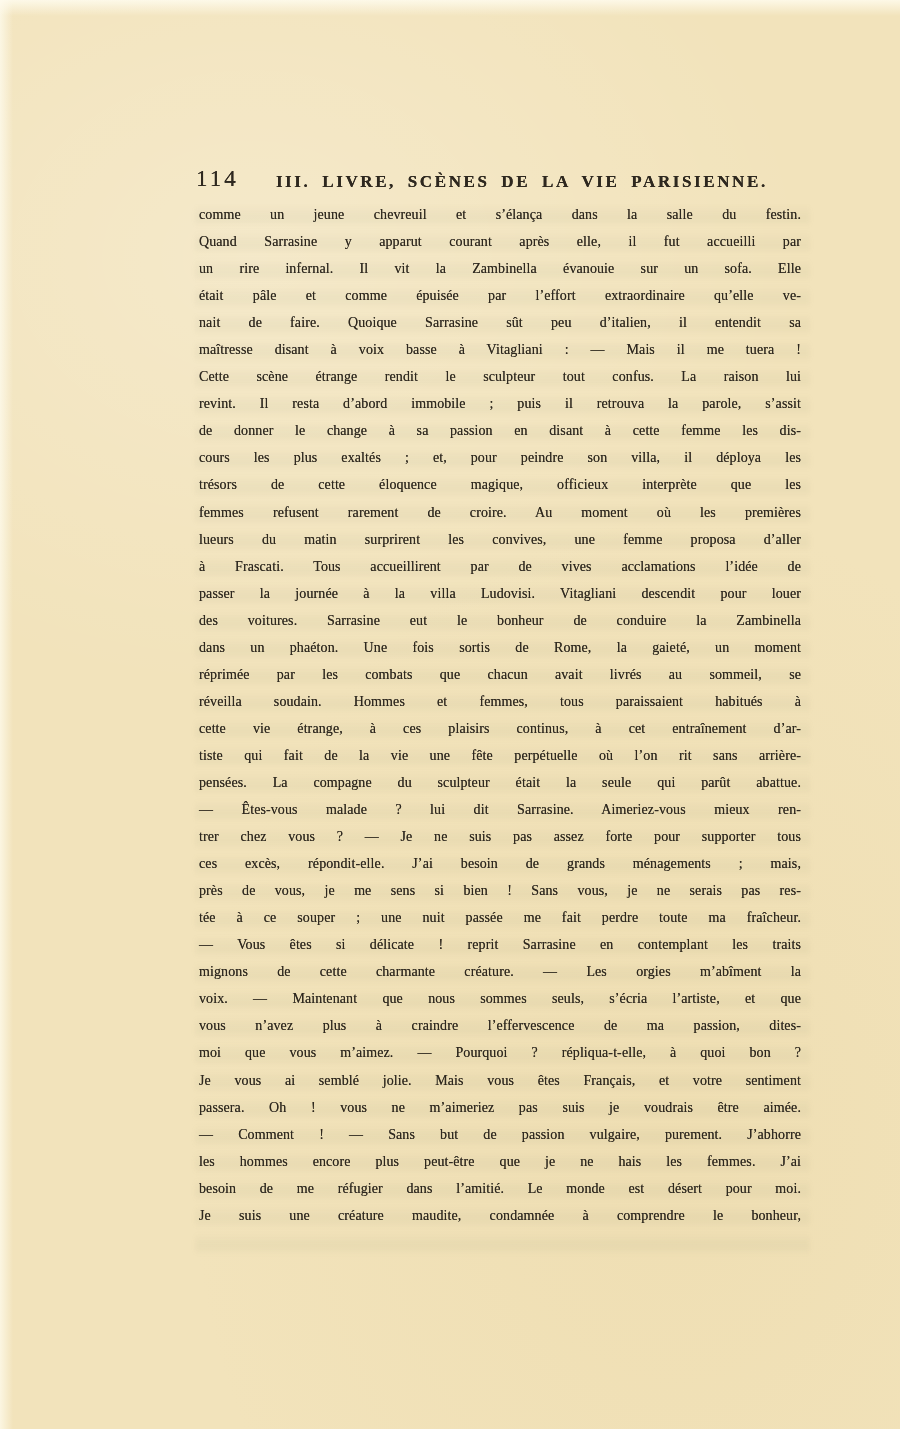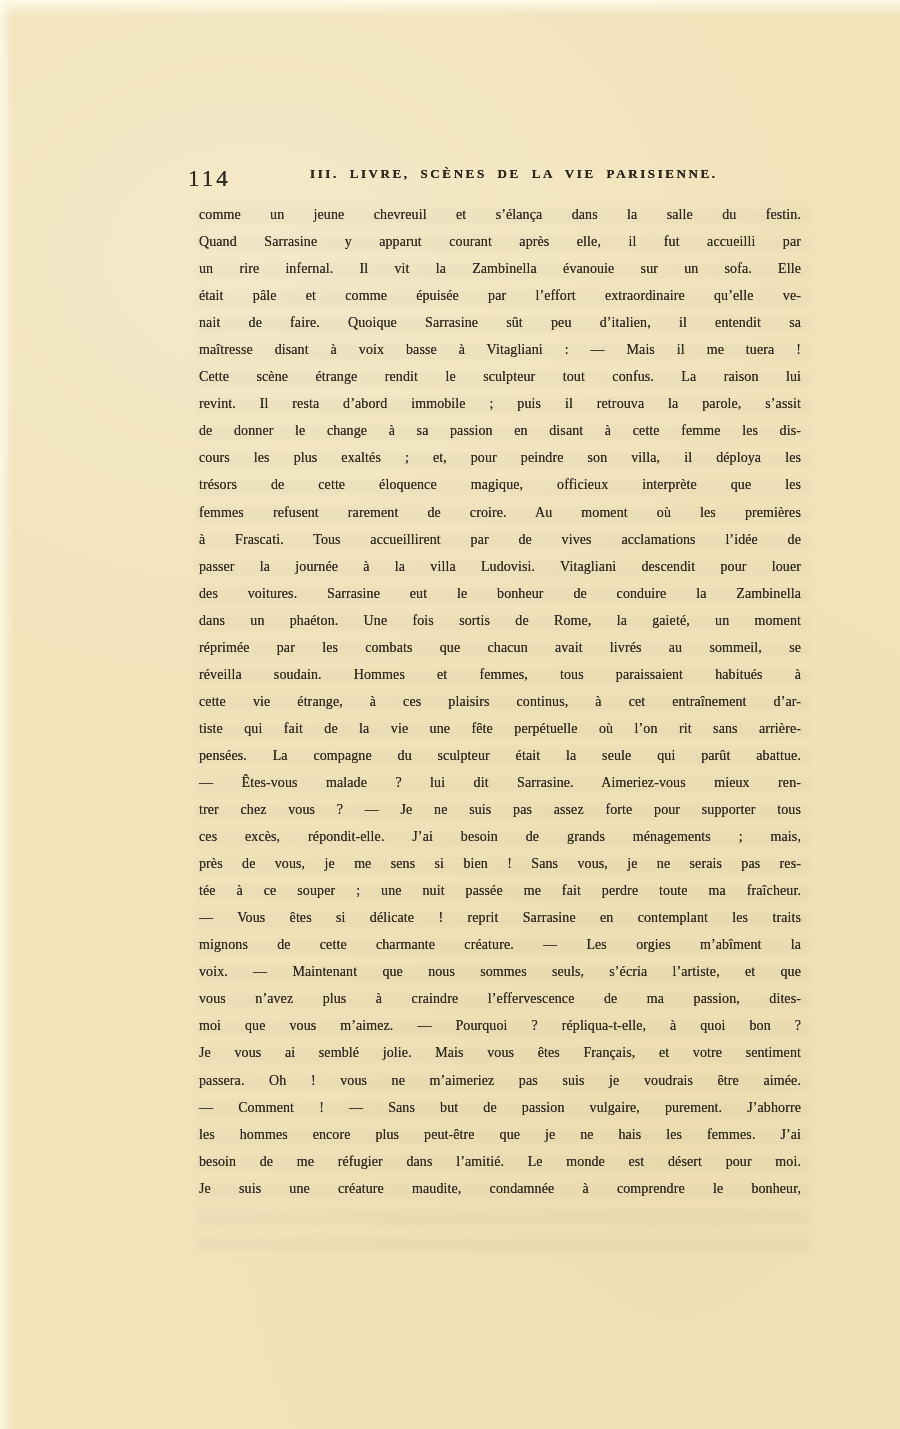--- a/index.html
+++ b/index.html
@@ -38,35 +38,35 @@
       rgba(125,130,95,0.06) 15px,
       rgba(125,130,95,0.00) 22px,
       rgba(125,130,95,0.00) 27.05px
     );
     filter: blur(2px);
     pointer-events: none;
   }
   .running-head {
     position: absolute;
     top: 166px;
-    left: 188px;
+    left: 196px;
     width: 601px;
     display: flex;
-    align-items: flex-start;
+    align-items: flex-end;
   }
   .page-number {
     font-size: 23px;
     letter-spacing: 3px;
     font-weight: normal;
     text-shadow: 0 0 0.5px currentColor;
   }
   .head-title {
     flex: 1;
     text-align: center;
-    font-size: 13px;
+    font-size: 17px;
     font-weight: bold;
     letter-spacing: 2.6px;
     word-spacing: 5px;
     padding-left: 8px;
     text-shadow: 0 0 0.4px currentColor;
     white-space: nowrap;
   }
   .body-text {
     position: absolute;
     top: 201px;
@@ -101,20 +101,21 @@
       <div class="text-line">un rire infernal. Il vit la Zambinella évanouie sur un sofa. Elle</div>
       <div class="text-line">était pâle et comme épuisée par l’effort extraordinaire qu’elle ve-</div>
       <div class="text-line">nait de faire. Quoique Sarrasine sût peu d’italien, il entendit sa</div>
       <div class="text-line">maîtresse disant à voix basse à Vitagliani : — Mais il me tuera !</div>
       <div class="text-line">Cette scène étrange rendit le sculpteur tout confus. La raison lui</div>
       <div class="text-line">revint. Il resta d’abord immobile ; puis il retrouva la parole, s’assit</div>
       <div class="text-line">de donner le change à sa passion en disant à cette femme les dis-</div>
       <div class="text-line">cours les plus exaltés ; et, pour peindre son villa, il déploya les</div>
       <div class="text-line">trésors de cette éloquence magique, officieux interprète que les</div>
       <div class="text-line">femmes refusent rarement de croire. Au moment où les premières</div>
+      <div class="text-line">lueurs du matin surprirent les convives, une femme proposa d’aller</div>
       <div class="text-line">à Frascati. Tous accueillirent par de vives acclamations l’idée de</div>
       <div class="text-line">passer la journée à la villa Ludovisi. Vitagliani descendit pour louer</div>
       <div class="text-line">des voitures. Sarrasine eut le bonheur de conduire la Zambinella</div>
       <div class="text-line">dans un phaéton. Une fois sortis de Rome, la gaieté, un moment</div>
       <div class="text-line">réprimée par les combats que chacun avait livrés au sommeil, se</div>
       <div class="text-line">réveilla soudain. Hommes et femmes, tous paraissaient habitués à</div>
       <div class="text-line">cette vie étrange, à ces plaisirs continus, à cet entraînement d’ar-</div>
       <div class="text-line">tiste qui fait de la vie une fête perpétuelle où l’on rit sans arrière-</div>
       <div class="text-line">pensées. La compagne du sculpteur était la seule qui parût abattue.</div>
       <div class="text-line">— Êtes-vous malade ? lui dit Sarrasine. Aimeriez-vous mieux ren-</div>

